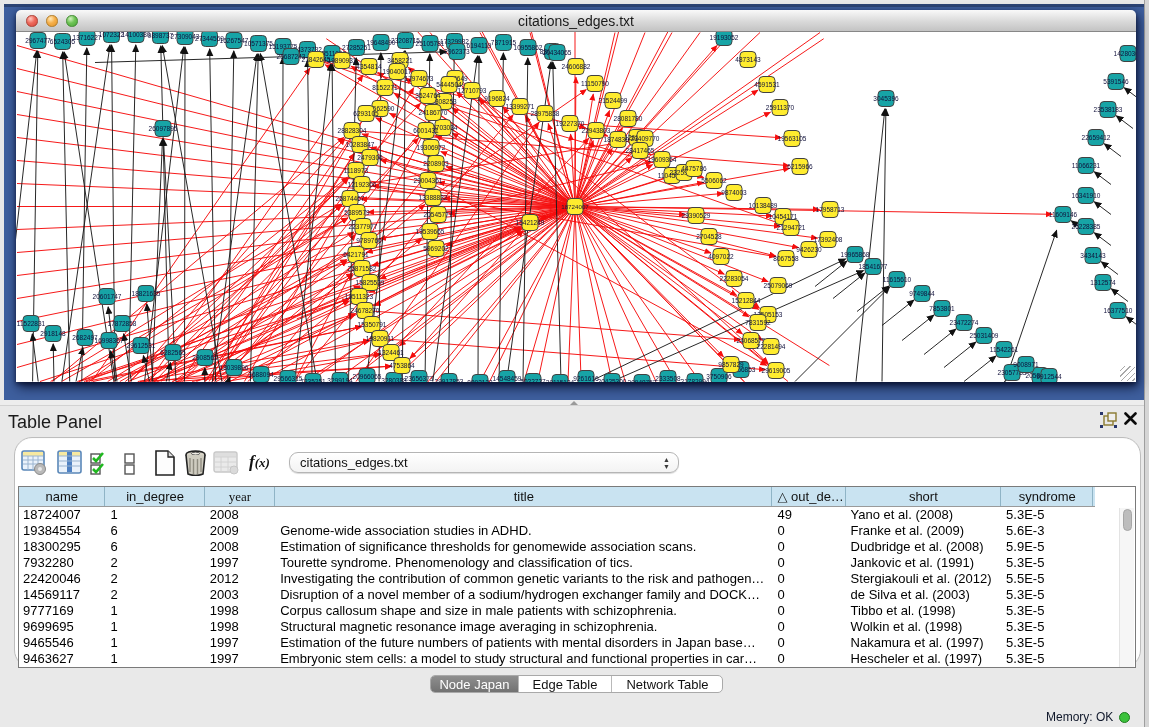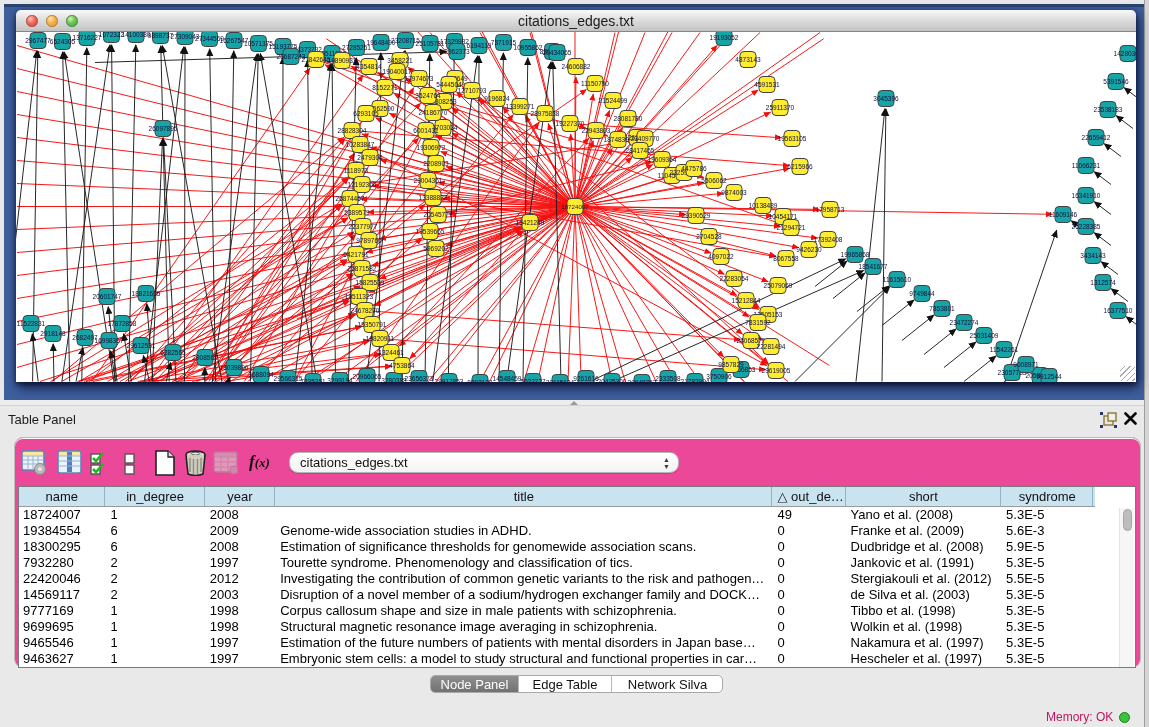--- a/index.html
+++ b/index.html
@@ -16,42 +16,42 @@
 .tl.r{left:10.2px;background:radial-gradient(circle at 35% 28%,#ffc8c0,#ee6a5d 45%,#d4473a);border:1px solid #ad3c31}
 .tl.o{left:30.2px;background:radial-gradient(circle at 35% 28%,#ffe9b8,#f6b04b 45%,#e1952c);border:1px solid #b27b23}
 .tl.g{left:50.2px;background:radial-gradient(circle at 35% 28%,#d2f0c0,#6ec455 45%,#4ca63a);border:1px solid #3f8a2e}
 .canvas{position:absolute;left:0;top:21.5px;width:1120px;height:350.5px;background:#fff;overflow:hidden}
 .grip{position:absolute;right:1px;bottom:1px;width:15px;height:15px;
 background:repeating-linear-gradient(135deg,transparent 0 3px,#a9a9a9 3px 4px)}
 .divider{left:0;top:400px;width:1144px;height:6px;background:#ededed;border-bottom:1px solid #d2d2d2}
 .divh{position:absolute;left:570px;top:1px;width:0;height:0;border-left:4px solid transparent;
 border-right:4px solid transparent;border-bottom:4px solid #9a9a9a}
 .panel{left:0;top:406px;width:1144px;height:321px;background:#e9e9e9}
-.ptitle{position:absolute;left:8px;top:6px;font-size:13px;color:#1a1a1a}
+.ptitle{position:absolute;left:8px;top:6px;font-size:18px;color:#1a1a1a}
 .closex{position:absolute;left:1123px;top:4px;font-size:15px;font-weight:bold;color:#111}
-.container{position:absolute;left:14px;top:31px;width:1127px;height:231px;background:#ec4899;
-border:1px solid #bdbdbd;border-radius:9px;box-shadow:inset 0 1px 0 #fbfbfb}
+.container{position:absolute;left:14px;top:31px;width:1127px;height:231px;background:#ffffff;
+border:1px solid #bdbdbd;border-radius:18px;box-shadow:inset 0 1px 0 #fbfbfb}
 .dropdown{position:absolute;left:274px;top:14px;width:390px;height:21px;background:linear-gradient(#ffffff,#f3f3f3);
 border:1px solid #b5b5b5;border-radius:9px;font-size:13px;color:#111;line-height:19px;padding-left:10px;box-shadow:0 1px 1px rgba(0,0,0,.15)}
 .dd-ar{position:absolute;right:8px;top:3px;font-size:7px;color:#3a3a3a;line-height:7px}
 .tablewrap{position:absolute;left:3px;top:48px;width:1118px;height:182px;background:#fff;
 border:1px solid #7a7a7a;overflow:hidden}
 .thead{position:absolute;left:0;top:0;width:1076px;height:20px;background:#c9e3f1;border-bottom:1px solid #9a9a9a}
 .hc{position:absolute;top:0;height:19px;font-size:13px;color:#111;line-height:19px;border-right:1px solid #8fb4c6}
 .tr{position:absolute;left:0;width:1103px;height:16px}
 .tc{position:absolute;top:0;font-size:13px;color:#000;line-height:15px;white-space:nowrap;
 overflow:hidden;padding-left:4px}
 .vsb{position:absolute;right:1px;top:21px;width:15px;height:160px;background:#f6f6f6;border-left:1px solid #e3e3e3}
 .vsb .thumb{position:absolute;left:2.5px;top:1px;width:9px;height:22px;background:#bdbdbd;border:1px solid #a6a6a6;border-radius:5px}
 .tabs{position:absolute;left:430px;top:269px;width:293px;height:18px;background:#fff;
 border:1px solid #a9a9a9;border-radius:5px;overflow:hidden}
 .tab{position:absolute;top:0;height:18px;font-size:13px;line-height:17px;text-align:center;color:#111}
 .tab.sel{background:linear-gradient(#8f8f8f,#6e6e6e);color:#fff}
 .tab.b{border-left:1px solid #b9b9b9}
-.memory{position:absolute;left:1046px;top:304px;font-size:12px;color:#be185d}
+.memory{position:absolute;left:1046px;top:304px;font-size:12px;color:#0f172a}
 .dot{display:inline-block;width:11px;height:11px;border-radius:50%;background:#3cc23c;
 border:1px solid #1e7c1e;vertical-align:-2px;margin-left:6px}
 </style></head><body>
 <div class="abs desktop"></div>
 <div class="abs rstrip"></div>
 <div class="abs frame">
   <div class="canvas">
       <svg width="1120" height="351" viewBox="0 0 1120 351" style="position:absolute;left:0;top:0">
         <defs>
           <marker id="ra" markerWidth="8" markerHeight="8" refX="6.5" refY="3" orient="auto" markerUnits="userSpaceOnUse">
@@ -742,21 +742,21 @@
 <rect x="2" y="2" width="21" height="4" fill="#c4c4c4"></rect>
 <path d="M2 6h21M2 11h21M2 16h21M8 6v15M15 6v15" stroke="#b0b0b0"></path>
 <circle cx="21" cy="19" r="4" fill="#bdbdbd" stroke="#999"></circle>
       </svg>
       <div style="position:absolute;left:234px;top:14px;font-family:'Liberation Serif',serif;font-style:italic;font-weight:bold;font-size:17px;color:#111">f<span style="font-size:13px">(x)</span></div>
     <div class="dropdown">citations_edges.txt<span class="dd-ar">▲<br>▼</span></div>
     <div class="tablewrap">
       <div class="thead">
           <div class="hc" style="left:0px;width:86.4px;text-align:center;">name</div>
           <div class="hc" style="left:87.4px;width:98.3px;text-align:center;">in_degree</div>
-          <div class="hc" style="left:186.7px;width:69.5px;text-align:center;">year</div>
+          <div class="hc" style="left:186.7px;width:69.5px;text-align:center;font-family:Liberation Serif, serif;">year</div>
           <div class="hc" style="left:257.2px;width:496.3px;text-align:center;">title</div>
           <div class="hc" style="left:754.5px;width:72.1px;text-align:left;padding-left:4px;">△ out_de…</div>
           <div class="hc" style="left:827.6px;width:154.5px;text-align:center;">short</div>
           <div class="hc" style="left:983.1px;width:91.3px;text-align:center;">syndrome</div>
         </div>
 <div class="tr" style="top:20px">
           <div class="tc" style="left:0px;width:81.4px">18724007</div>
           <div class="tc" style="left:87.4px;width:93.3px">1</div>
           <div class="tc" style="left:186.7px;width:64.5px">2008</div>
           <div class="tc" style="left:754.5px;width:67.1px">49</div>
@@ -843,17 +843,17 @@
           <div class="tc" style="left:754.5px;width:67.1px">0</div>
           <div class="tc" style="left:827.6px;width:149.5px">Hescheler et al. (1997)</div>
           <div class="tc" style="left:983.1px;width:86.3px">5.3E-5</div>
         </div>
       <div class="vsb">
           <div class="thumb"></div>
         </div>
     </div>
   </div>
   <div class="tabs">
-    <div class="tab sel" style="left:0;width:87px">Node Panel</div>
+    <div class="tab sel" style="left:0;width:87px">Node Japan</div>
     <div class="tab b" style="left:87px;width:93px">Edge Table</div>
-    <div class="tab b" style="left:180px;width:112px">Network Silva</div>
+    <div class="tab b" style="left:180px;width:112px">Network Table</div>
   </div>
   <div class="memory">Memory: OK<span class="dot"></span></div>
 </div>
 </body></html>

